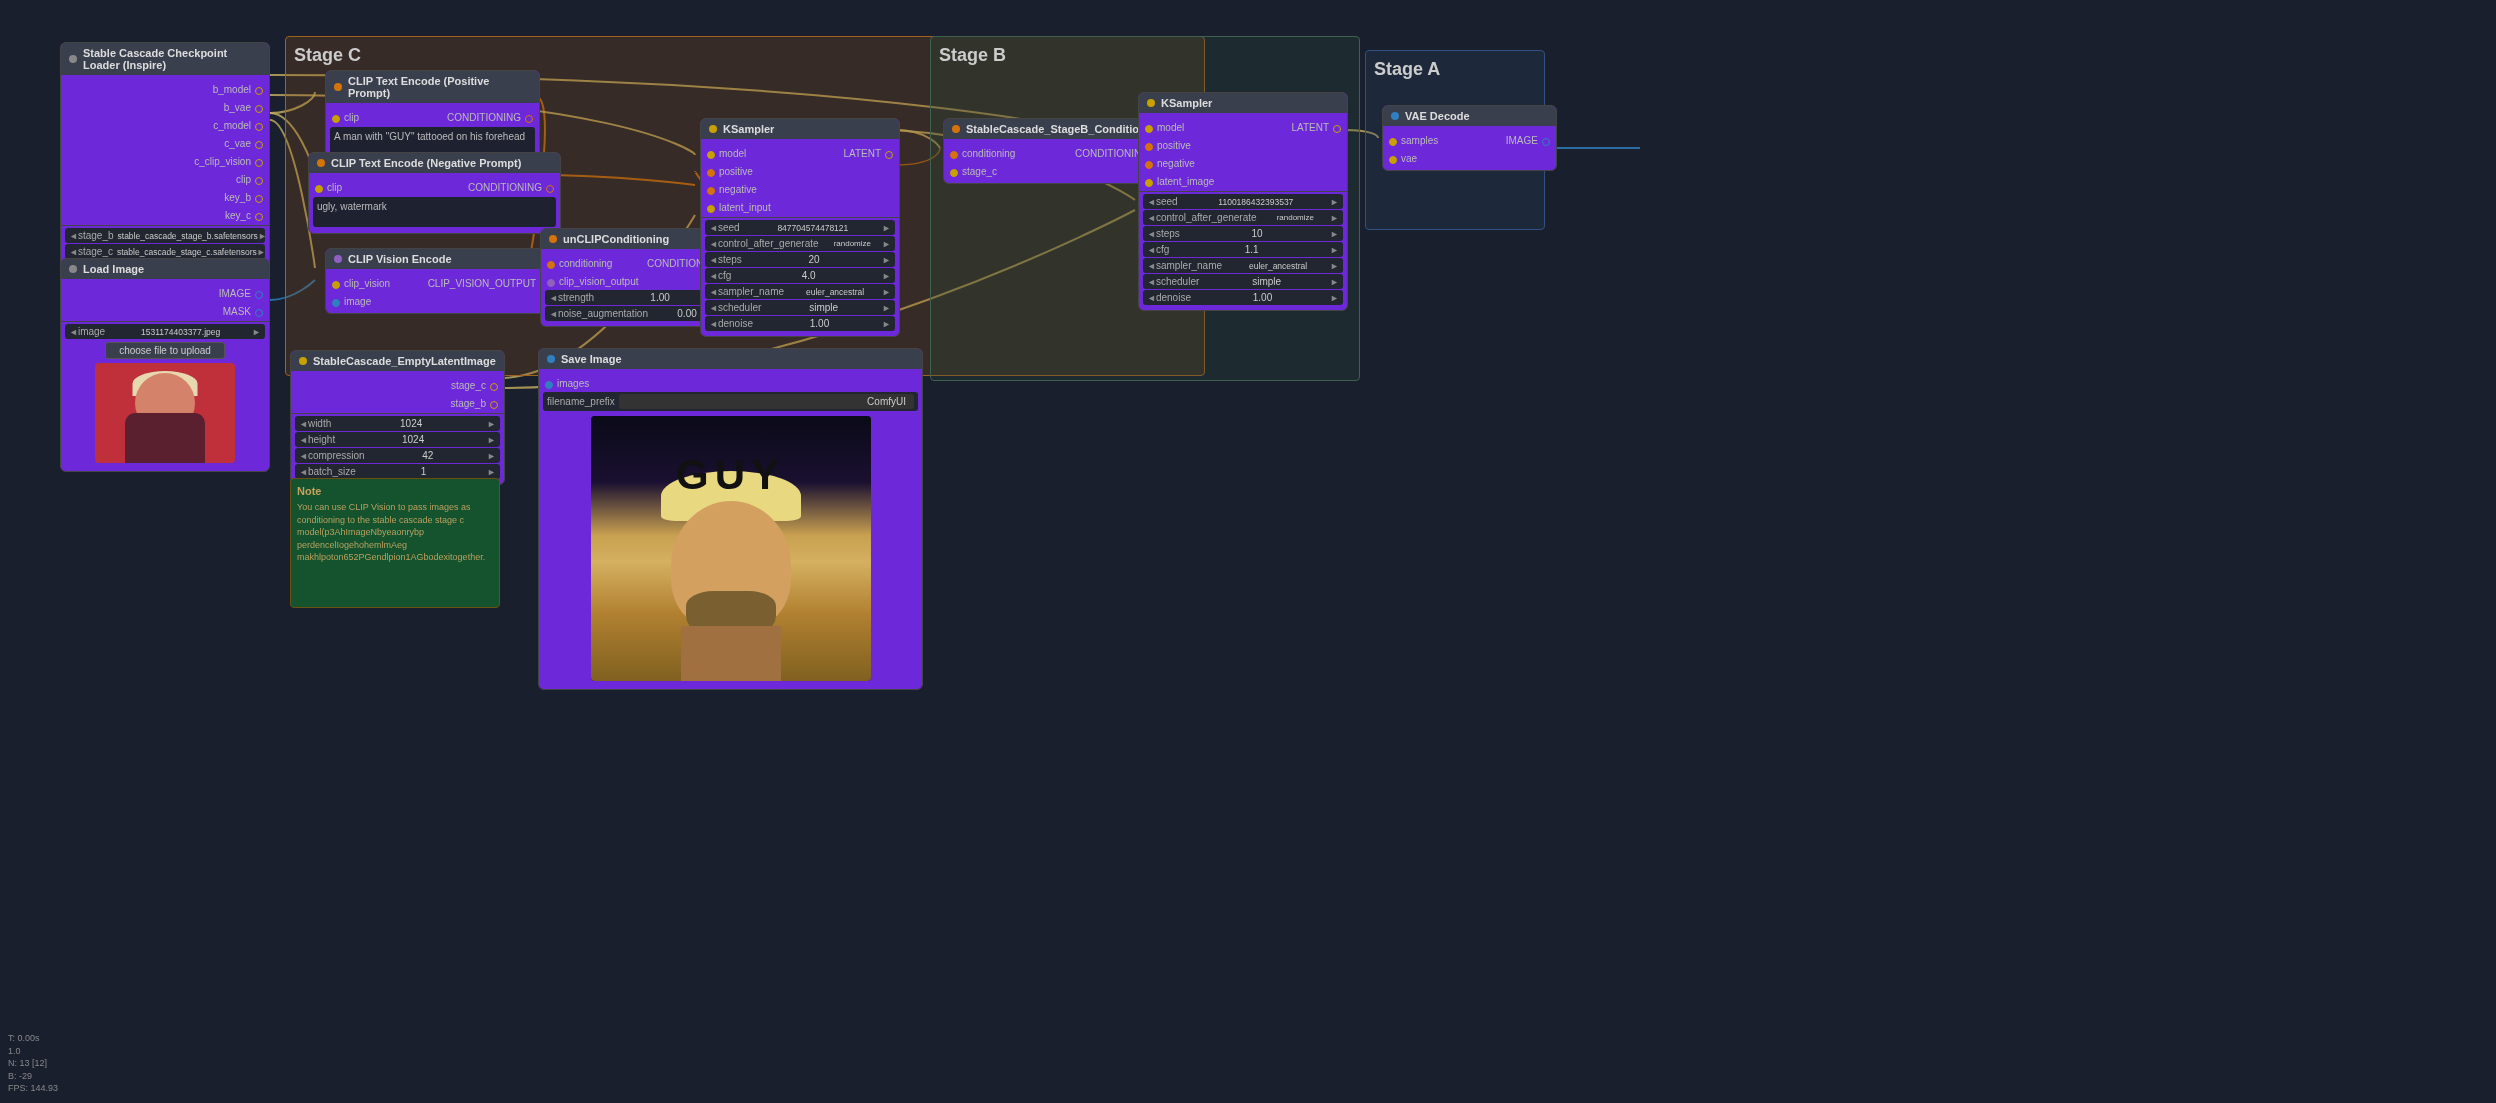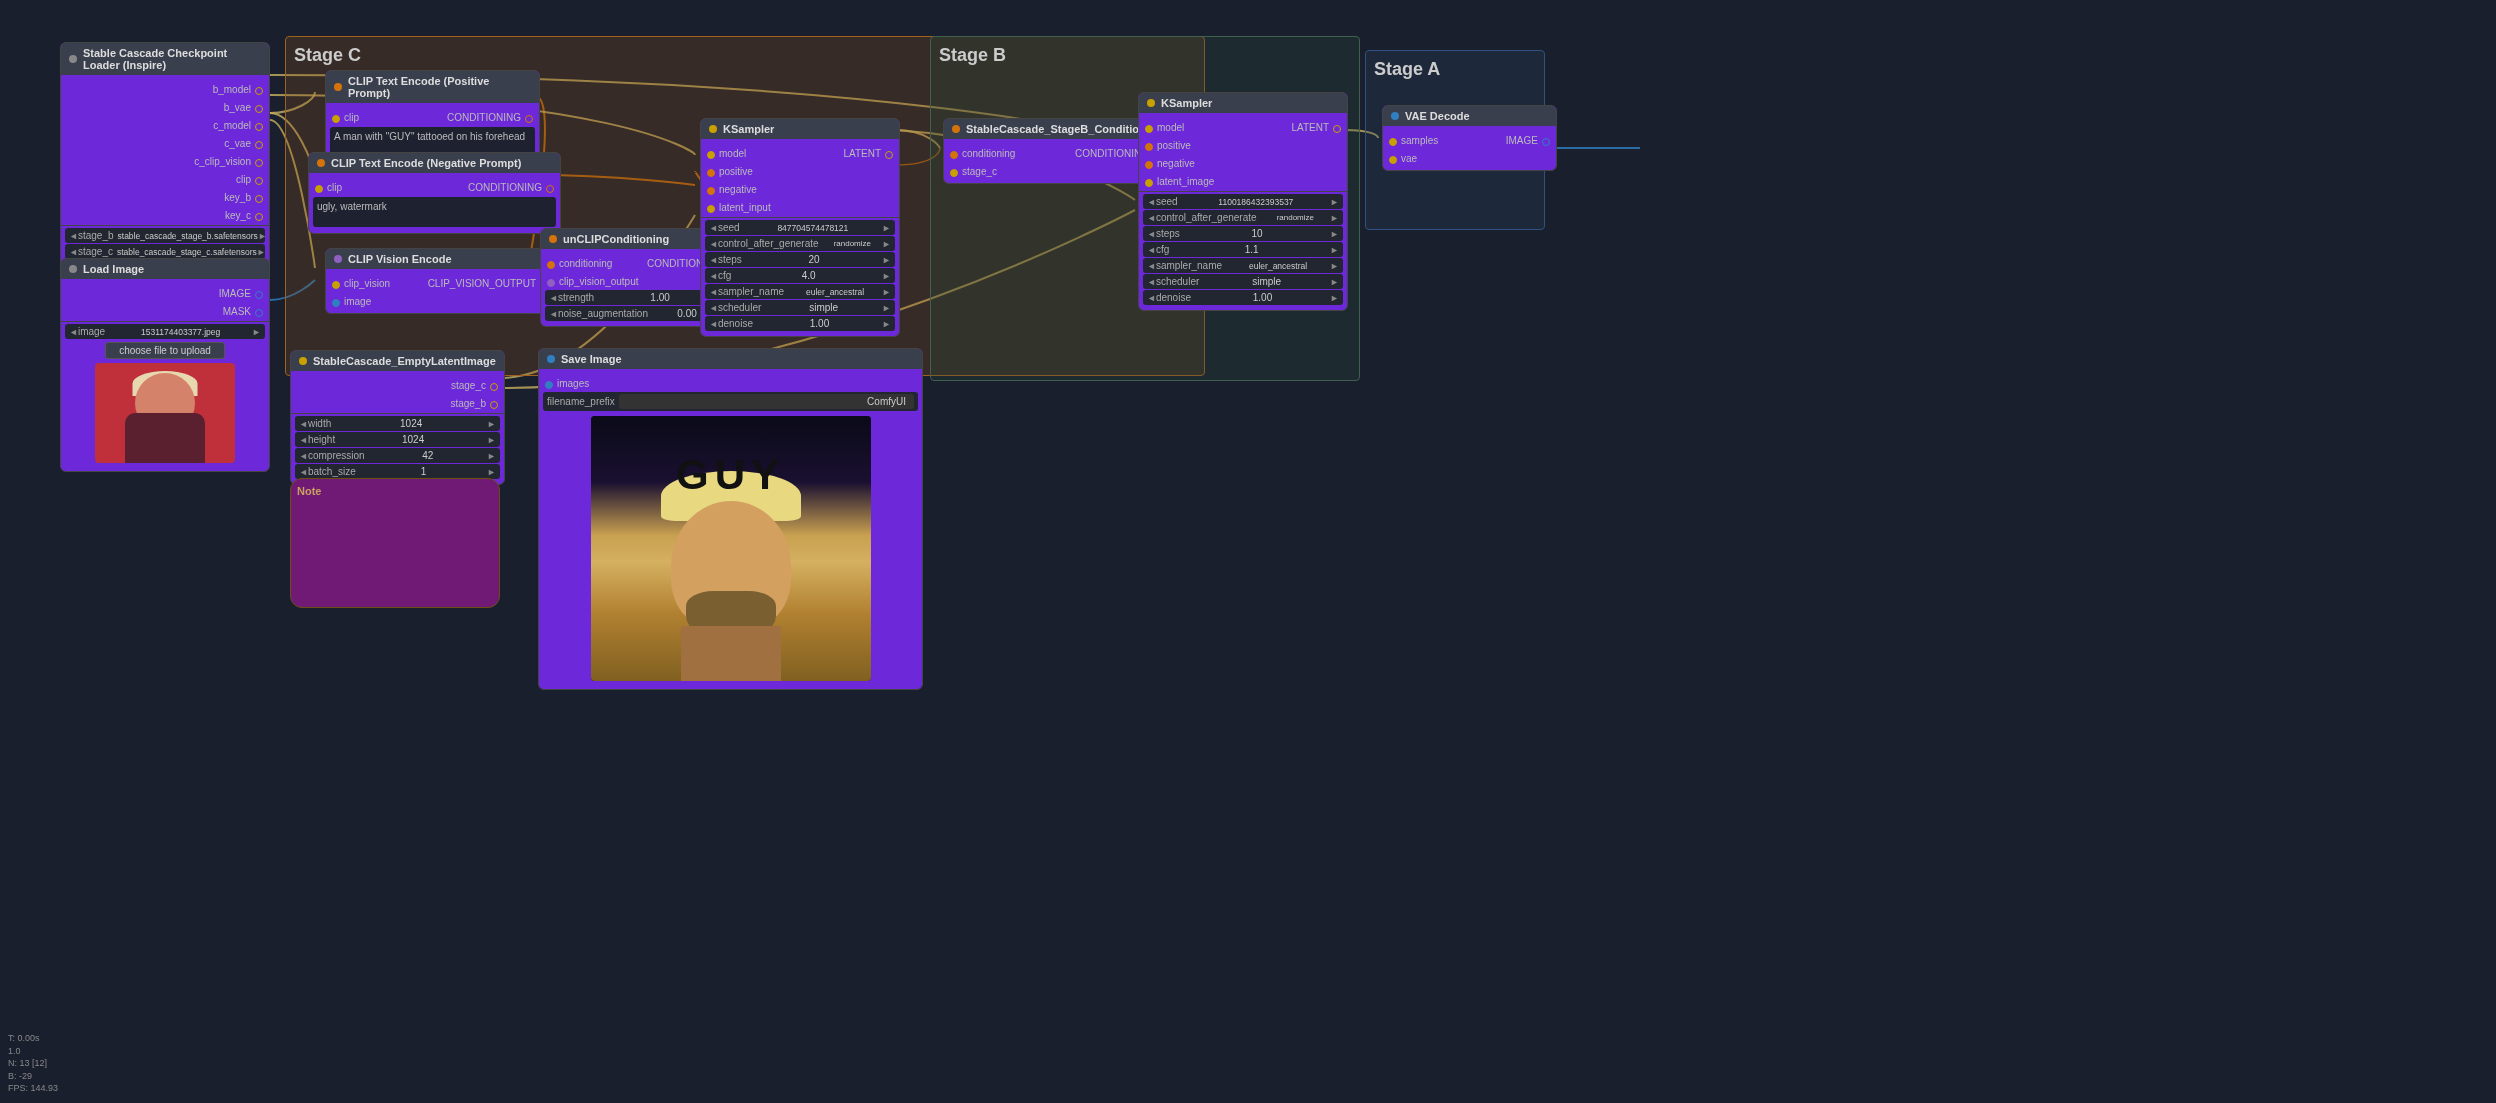--- a/index.html
+++ b/index.html
@@ -244,23 +244,23 @@
     .vae-decode {
       left: 1378px;
       top: 105px;
       width: 175px;
     }
     
     .note-node {
       left: 285px;
       top: 478px;
       width: 210px;
-      background: #701a75;
+      background: #14532d;
       border: 1px solid #6a5010;
-      border-radius: 12px;
+      border-radius: 4px;
       padding: 6px;
       font-size: 9.5px;
       color: #b8a878;
     }
 
     
     .stats {
       position: absolute;
       left: 8px;
       bottom: 8px;
@@ -828,20 +828,21 @@
         <div style="position:absolute; bottom:40px; left:50%; transform:translateX(-50%); width:90px; height:50px; background:#7a6030; border-radius:30% 30% 50% 50%;"></div>
 
         <div style="position:absolute; bottom:0; left:50%; transform:translateX(-50%); width:100px; height:55px; background:#a07040;"></div>
       </div>
     </div>
   </div>
 </div>
 
 <div class="note-node" style="position:absolute; left:290px; top:478px; width:210px; min-height:130px;">
   <div style="font-weight:bold; font-size:11px; margin-bottom:4px; color:#c8a060;">Note</div>
+  <div style="font-size:9px; color:#b8a060; line-height:1.4;">You can use CLIP Vision to pass images as conditioning to the stable cascade stage c model(p3AhImageNbyeaonrybp perdencelIogehohemlmAeg makhlpoton652PGendlpion1AGbodexitogether.</div>
 </div>
 
 <div class="stats">
   <div>T: 0.00s</div>
   <div>1.0</div>
   <div>N: 13 [12]</div>
   <div>B: -29</div>
   <div>FPS: 144.93</div>
 </div>
 

